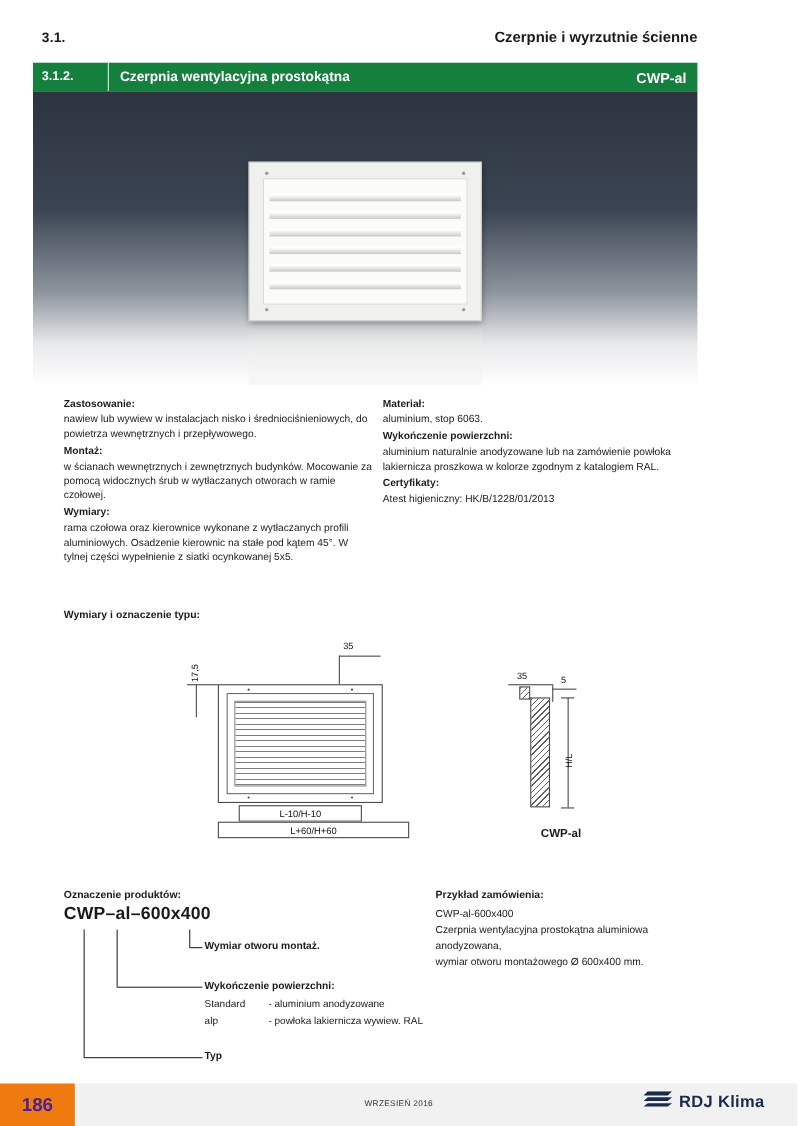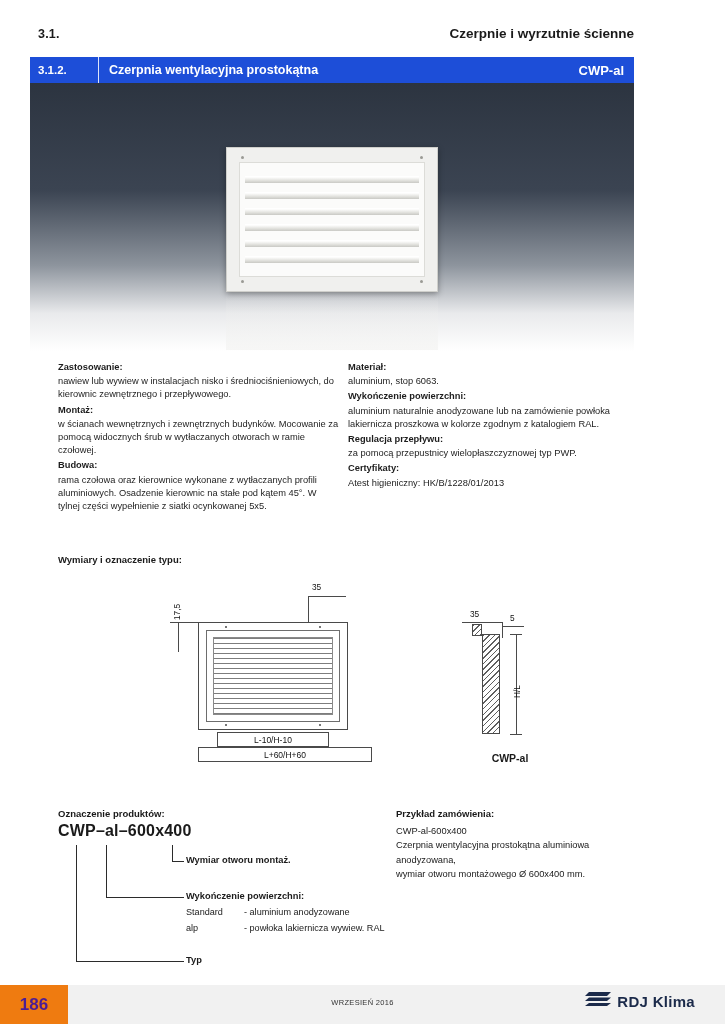--- a/index.html
+++ b/index.html
@@ -18,21 +18,21 @@
   .top-header {
     position: absolute; left: 38px; top: 26px; width: 596px;
     display: flex; align-items: flex-end; justify-content: space-between;
   }
   .top-header .sec-no { font-size: 12.5px; font-weight: bold; letter-spacing: .2px; }
   .top-header .sec-title { font-size: 13.5px; font-weight: bold; }
 
   
   .orange-bar {
     position: absolute; left: 30px; top: 57px; width: 604px; height: 26px;
-    background: #1d4ed8; color: #ffffff;
+    background: #15803d; color: #ffffff;
     display: flex; align-items: center;
   }
   .orange-bar .ob-no {
     width: 68px; padding-left: 8px; font-size: 11.5px; font-weight: bold;
   }
   .orange-bar .ob-sep {
     width: 1px; height: 26px; background: #ffffff; opacity: .85;
   }
   .orange-bar .ob-title {
     flex: 1; padding-left: 10px; font-size: 12.5px; font-weight: bold;
@@ -228,44 +228,40 @@
         <div class="blade"></div>
         <div class="blade"></div>
       </div>
     </div>
     <div class="reflection"></div>
   </div>
 
   <div class="desc-left">
     <div class="blk">
       <p><b>Zastosowanie:</b></p>
-      <p>nawiew lub wywiew w instalacjach nisko i średniociśnieniowych, do kierownic zewnętrznego i przepływowego.</p>
+      <p>nawiew lub wywiew w instalacjach nisko i średniociśnieniowych, do powietrza wewnętrznych i przepływowego.</p>
     </div>
     <div class="blk">
       <p><b>Montaż:</b></p>
       <p>w ścianach wewnętrznych i zewnętrznych budynków. Mocowanie za pomocą widocznych śrub w wytłaczanych otworach w ramie czołowej.</p>
     </div>
     <div class="blk">
-      <p><b>Budowa:</b></p>
+      <p><b>Wymiary:</b></p>
       <p>rama czołowa oraz kierownice wykonane z wytłaczanych profili aluminiowych. Osadzenie kierownic na stałe pod kątem 45°. W tylnej części wypełnienie z siatki ocynkowanej 5x5.</p>
     </div>
   </div>
 
   <div class="desc-right">
     <div class="blk">
       <p><b>Materiał:</b></p>
       <p>aluminium, stop 6063.</p>
     </div>
     <div class="blk">
       <p><b>Wykończenie powierzchni:</b></p>
       <p>aluminium naturalnie anodyzowane lub na zamówienie powłoka lakiernicza proszkowa w kolorze zgodnym z katalogiem RAL.</p>
-    </div>
-    <div class="blk">
-      <p><b>Regulacja przepływu:</b></p>
-      <p>za pomocą przepustnicy wielopłaszczyznowej typ PWP.</p>
     </div>
     <div class="blk">
       <p><b>Certyfikaty:</b></p>
       <p>Atest higieniczny: HK/B/1228/01/2013</p>
     </div>
   </div>
 
   <div class="dim-heading">Wymiary i oznaczenie typu:</div>
 
   <div class="dwg-area">

